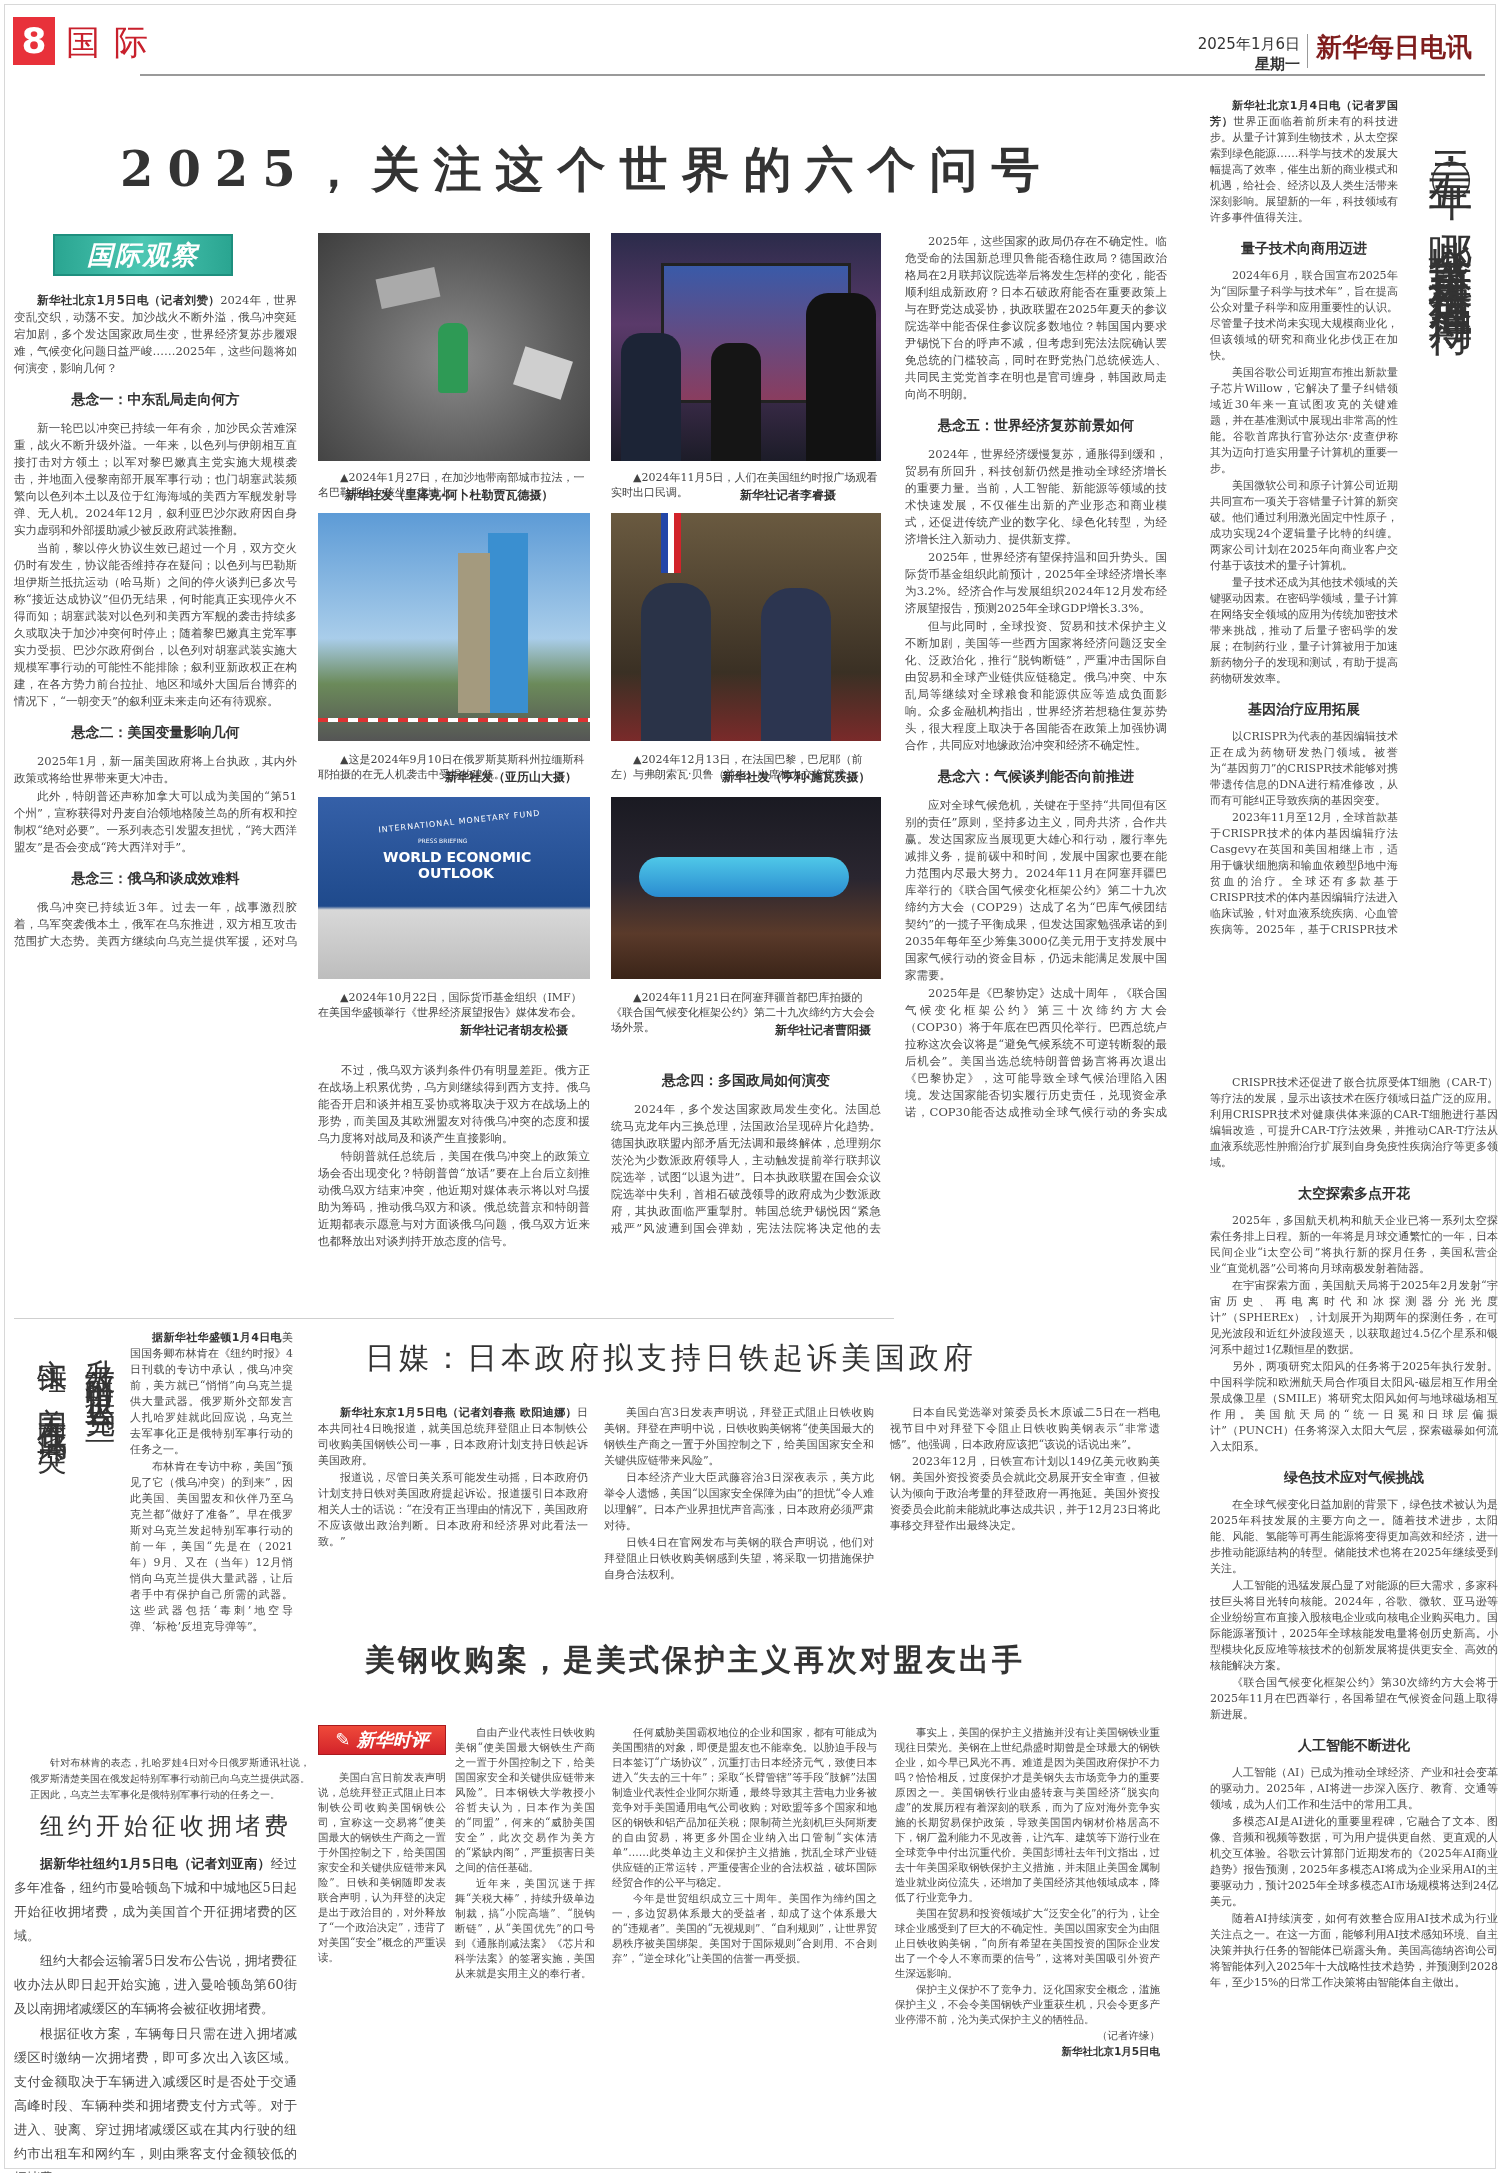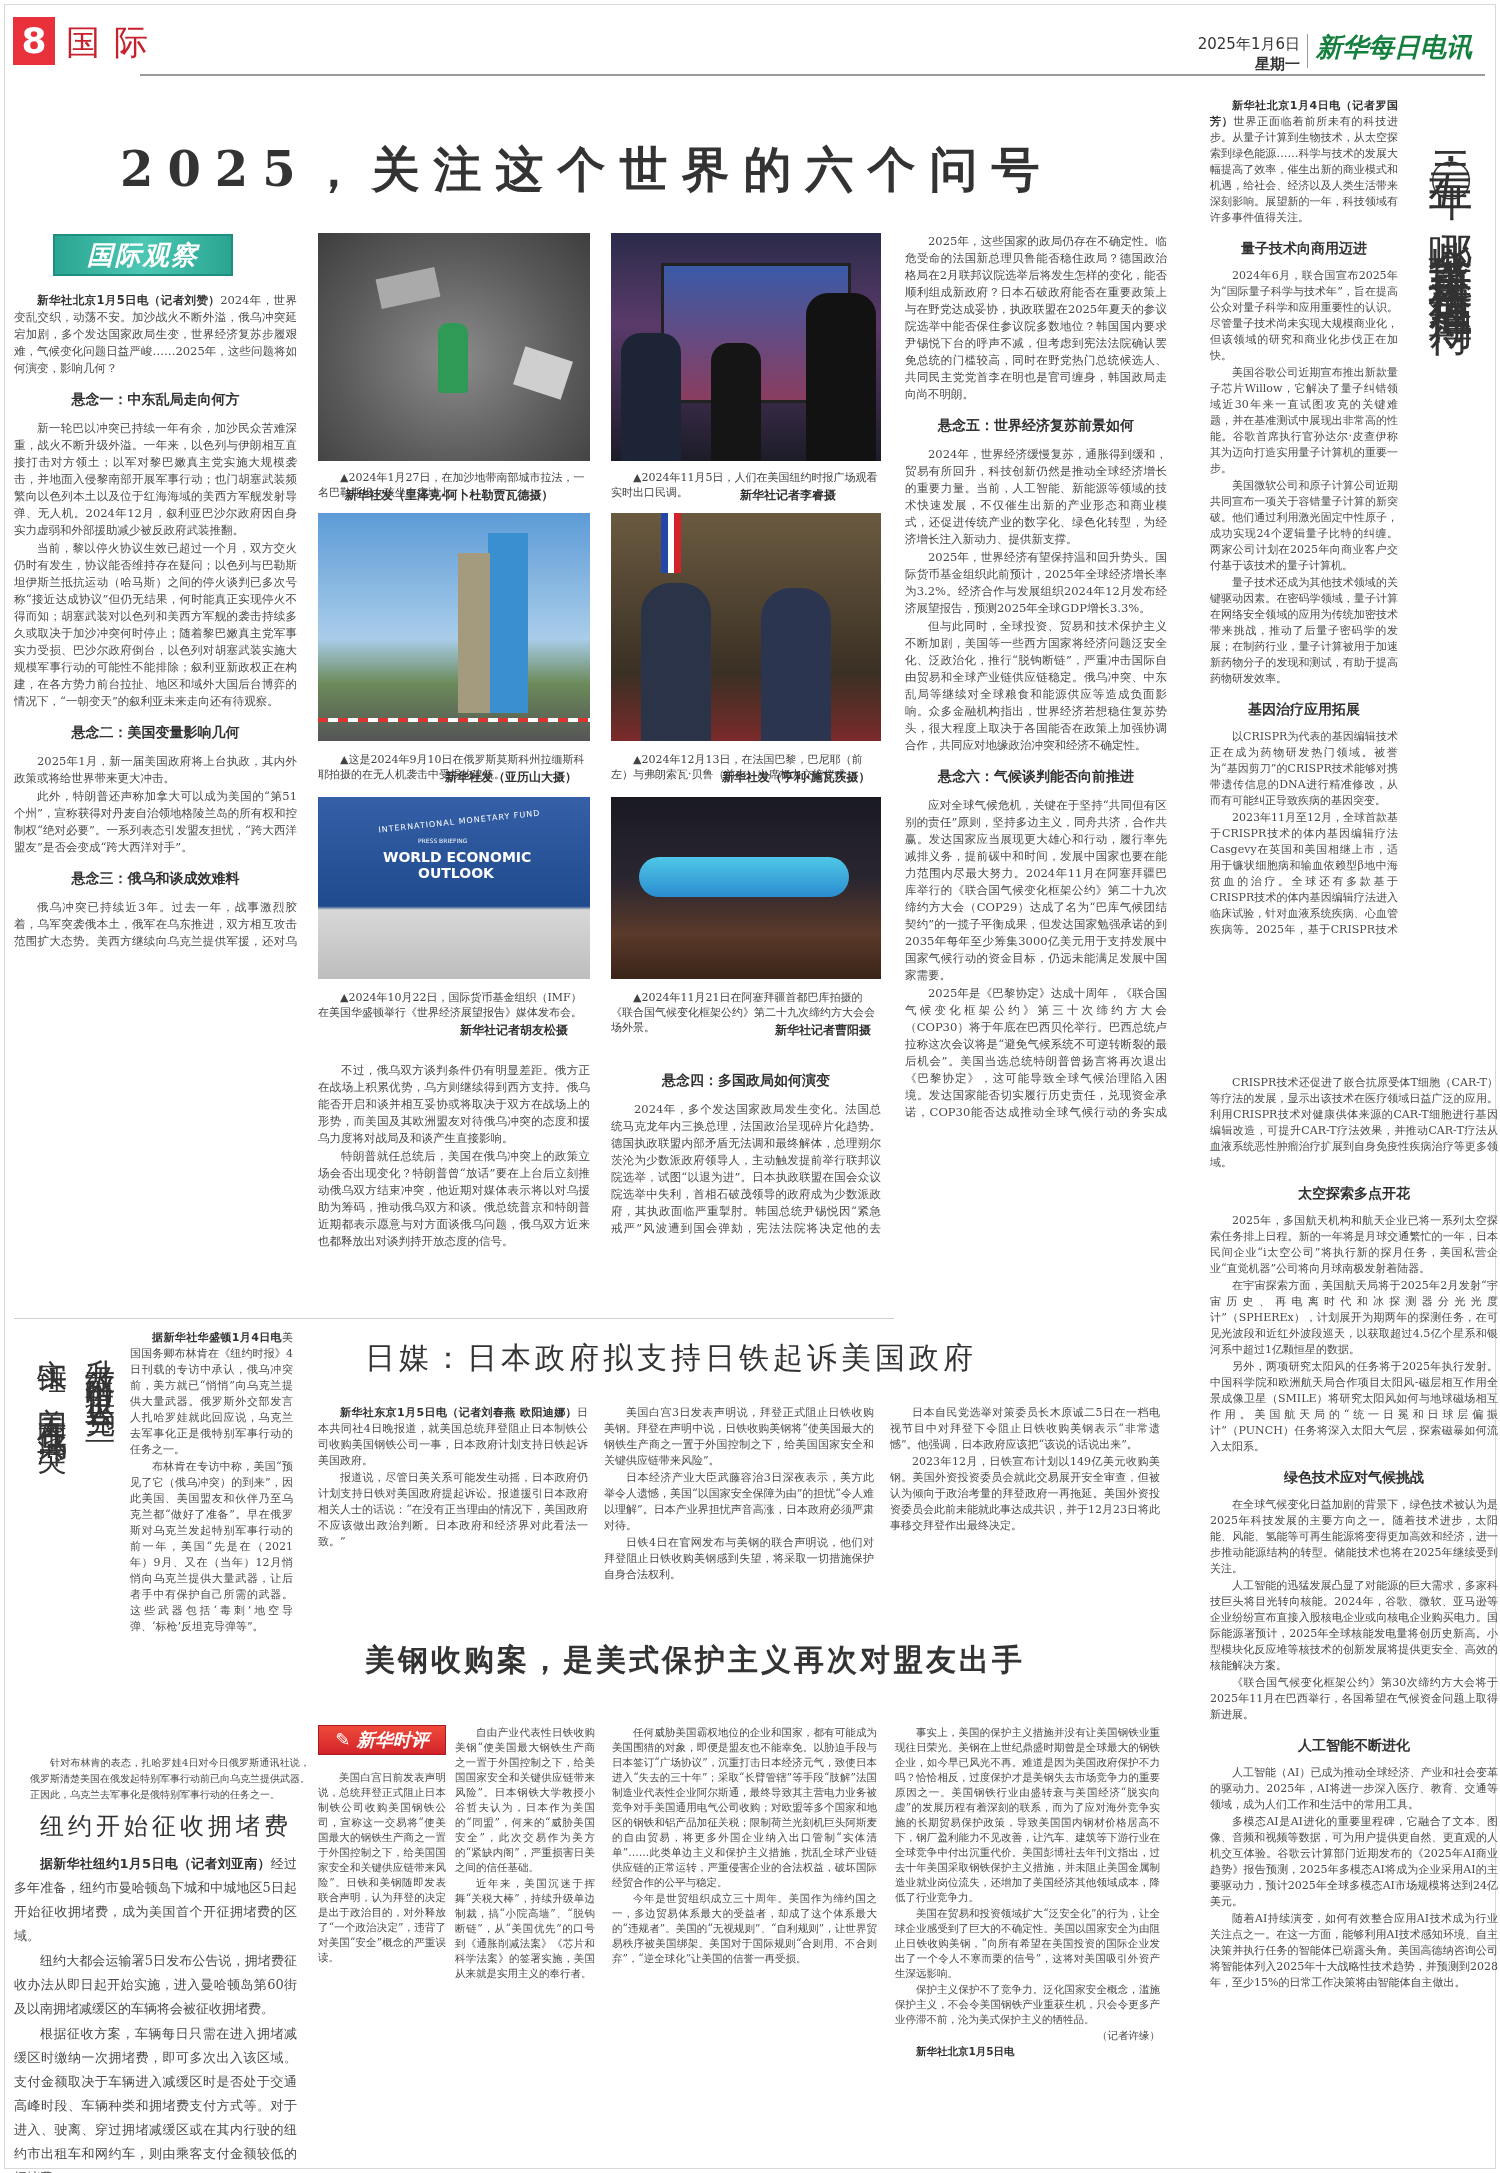--- a/index.html
+++ b/index.html
@@ -6,21 +6,21 @@
   body { width: 1500px; height: 2173px; background: #ffffff; font-family: "DejaVu Serif", serif; color: #3a3a3a; position: relative; overflow: hidden; }
   .abs { position: absolute; }
   .frame { position:absolute; left:4px; top:4px; width:1492px; height:2165px; border:1px solid #d8d8d8; }
 
   
   .page-num { left: 13px; top: 17px; width: 42px; height: 48px; background: #e8313a; color: #fff; font-family: "DejaVu Sans", sans-serif; font-weight: bold; font-size: 36px; text-align: center; line-height: 48px; }
   .section-name { left: 66px; top: 20px; font-size: 34px; color: #c8202c; letter-spacing: 14px; font-family: "DejaVu Serif", serif; }
   .header-rule { left: 140px; top: 74px; width: 1345px; height: 2px; background: #9a9a9a; }
   .date { left: 1180px; top: 34px; font-family: "DejaVu Sans", sans-serif; font-size: 15px; color: #333; text-align: right; width: 120px; line-height: 20px; }
   .divider-v { left: 1307px; top: 34px; width: 1px; height: 34px; background: #999; }
-  .masthead { left: 1316px; top: 30px; font-size: 26px; color: #15803d; font-weight: bold; font-style: italic; font-family: "DejaVu Serif", serif; }
+  .masthead { left: 1316px; top: 30px; font-size: 26px; color: #7f1d1d; font-weight: bold; font-family: "DejaVu Serif", serif; }
 
   .main-title { left: 120px; top: 138px; font-size: 48px; font-weight: bold; color: #333; letter-spacing: 14px; font-family: "DejaVu Serif", serif; }
 
   .col { position: absolute; font-size: 11.5px; line-height: 17px; color: #4a4a4a; text-align: justify; }
   .col p { text-indent: 2em; margin-bottom: 1px; }
   .col .lead { font-weight: bold; color: #333; font-family: "DejaVu Sans", sans-serif; }
   .subhead { font-family: "DejaVu Sans", sans-serif; font-weight: bold; font-size: 14px; color: #333; text-align: center; margin: 14px 0 12px; text-indent: 0 !important; }
 
   .badge-obs { left: 53px; top: 234px; width: 180px; height: 42px; background: linear-gradient(90deg,#2aa591,#4cc7b3,#2aa591); border:2px solid #1e8f7e; color: #fff; font-size: 26px; font-style: italic; font-weight: bold; text-align: center; line-height: 38px; font-family: "DejaVu Sans", sans-serif; letter-spacing: 2px; }
 
@@ -211,14 +211,14 @@
 </div>
 <div class="col" style="left:612px; top:1725px; width:265px; font-size:10.5px; line-height:15px;">
   <p>任何威胁美国霸权地位的企业和国家，都有可能成为美国围猎的对象，即便是盟友也不能幸免。以胁迫手段与日本签订“广场协议”，沉重打击日本经济元气，致使日本进入“失去的三十年”；采取“长臂管辖”等手段“肢解”法国制造业代表性企业阿尔斯通，最终导致其主营电力业务被竞争对手美国通用电气公司收购；对欧盟等多个国家和地区的钢铁和铝产品加征关税；限制荷兰光刻机巨头阿斯麦的自由贸易，将更多外国企业纳入出口管制“实体清单”……此类单边主义和保护主义措施，扰乱全球产业链供应链的正常运转，严重侵害企业的合法权益，破坏国际经贸合作的公平与稳定。</p>
   <p>今年是世贸组织成立三十周年。美国作为缔约国之一，多边贸易体系最大的受益者，却成了这个体系最大的“违规者”。美国的“无视规则”、“自利规则”，让世界贸易秩序被美国绑架。美国对于国际规则“合则用、不合则弃”，“逆全球化”让美国的信誉一再受损。</p>
 </div>
 <div class="col" style="left:895px; top:1725px; width:265px; font-size:10.5px; line-height:15px;">
   <p style="max-height:240px; overflow:hidden;">事实上，美国的保护主义措施并没有让美国钢铁业重现往日荣光。美钢在上世纪鼎盛时期曾是全球最大的钢铁企业，如今早已风光不再。难道是因为美国政府保护不力吗？恰恰相反，过度保护才是美钢失去市场竞争力的重要原因之一。美国钢铁行业由盛转衰与美国经济“脱实向虚”的发展历程有着深刻的联系，而为了应对海外竞争实施的长期贸易保护政策，导致美国国内钢材价格居高不下，钢厂盈利能力不见改善，让汽车、建筑等下游行业在全球竞争中付出沉重代价。美国彭博社去年刊文指出，过去十年美国采取钢铁保护主义措施，并未阻止美国金属制造业就业岗位流失，还增加了美国经济其他领域成本，降低了行业竞争力。</p>
   <p>美国在贸易和投资领域扩大“泛安全化”的行为，让全球企业感受到了巨大的不确定性。美国以国家安全为由阻止日铁收购美钢，“向所有希望在美国投资的国际企业发出了一个令人不寒而栗的信号”，这将对美国吸引外资产生深远影响。</p>
   <p>保护主义保护不了竞争力。泛化国家安全概念，滥施保护主义，不会令美国钢铁产业重获生机，只会令更多产业停滞不前，沦为美式保护主义的牺牲品。</p>
   <p style="text-align:right;"><span>（记者许缘）</span></p>
-  <p style="" class="lead"><span>新华社北京1月5日电</span></p>
+  <p style="text-align:right;" class="lead"><span>新华社北京1月5日电</span></p>
 </div>
 
 </body></html>

